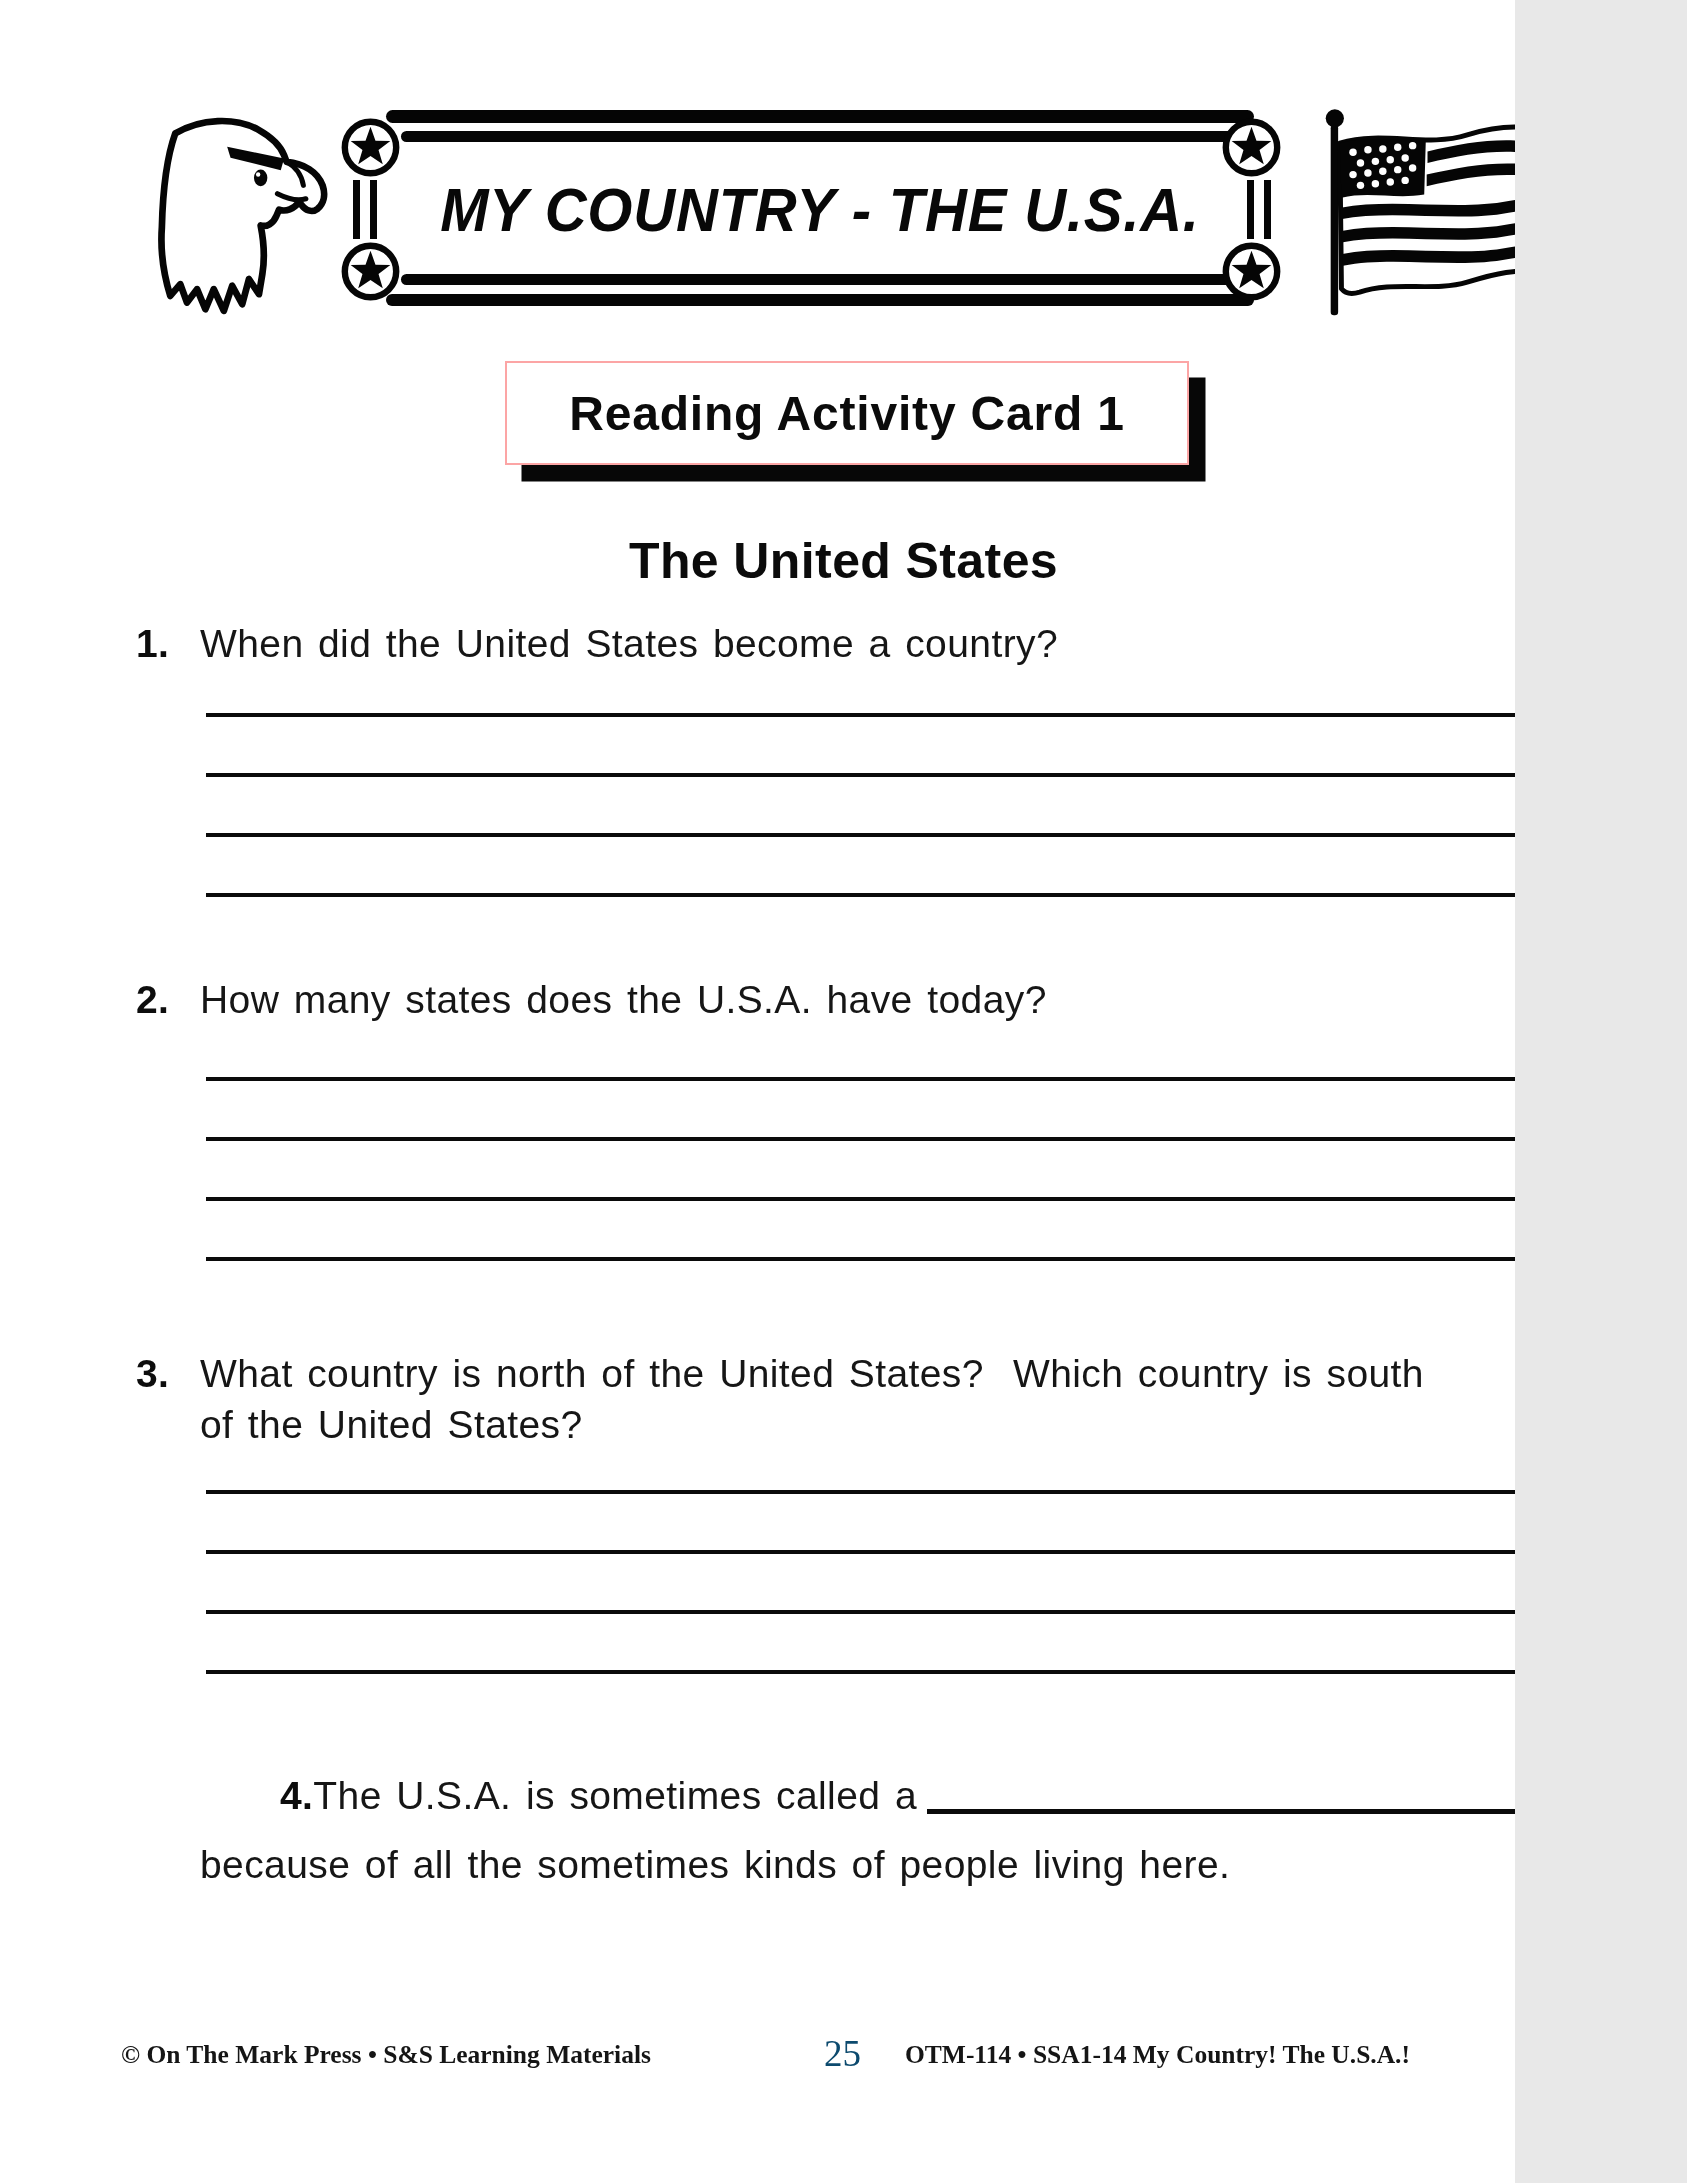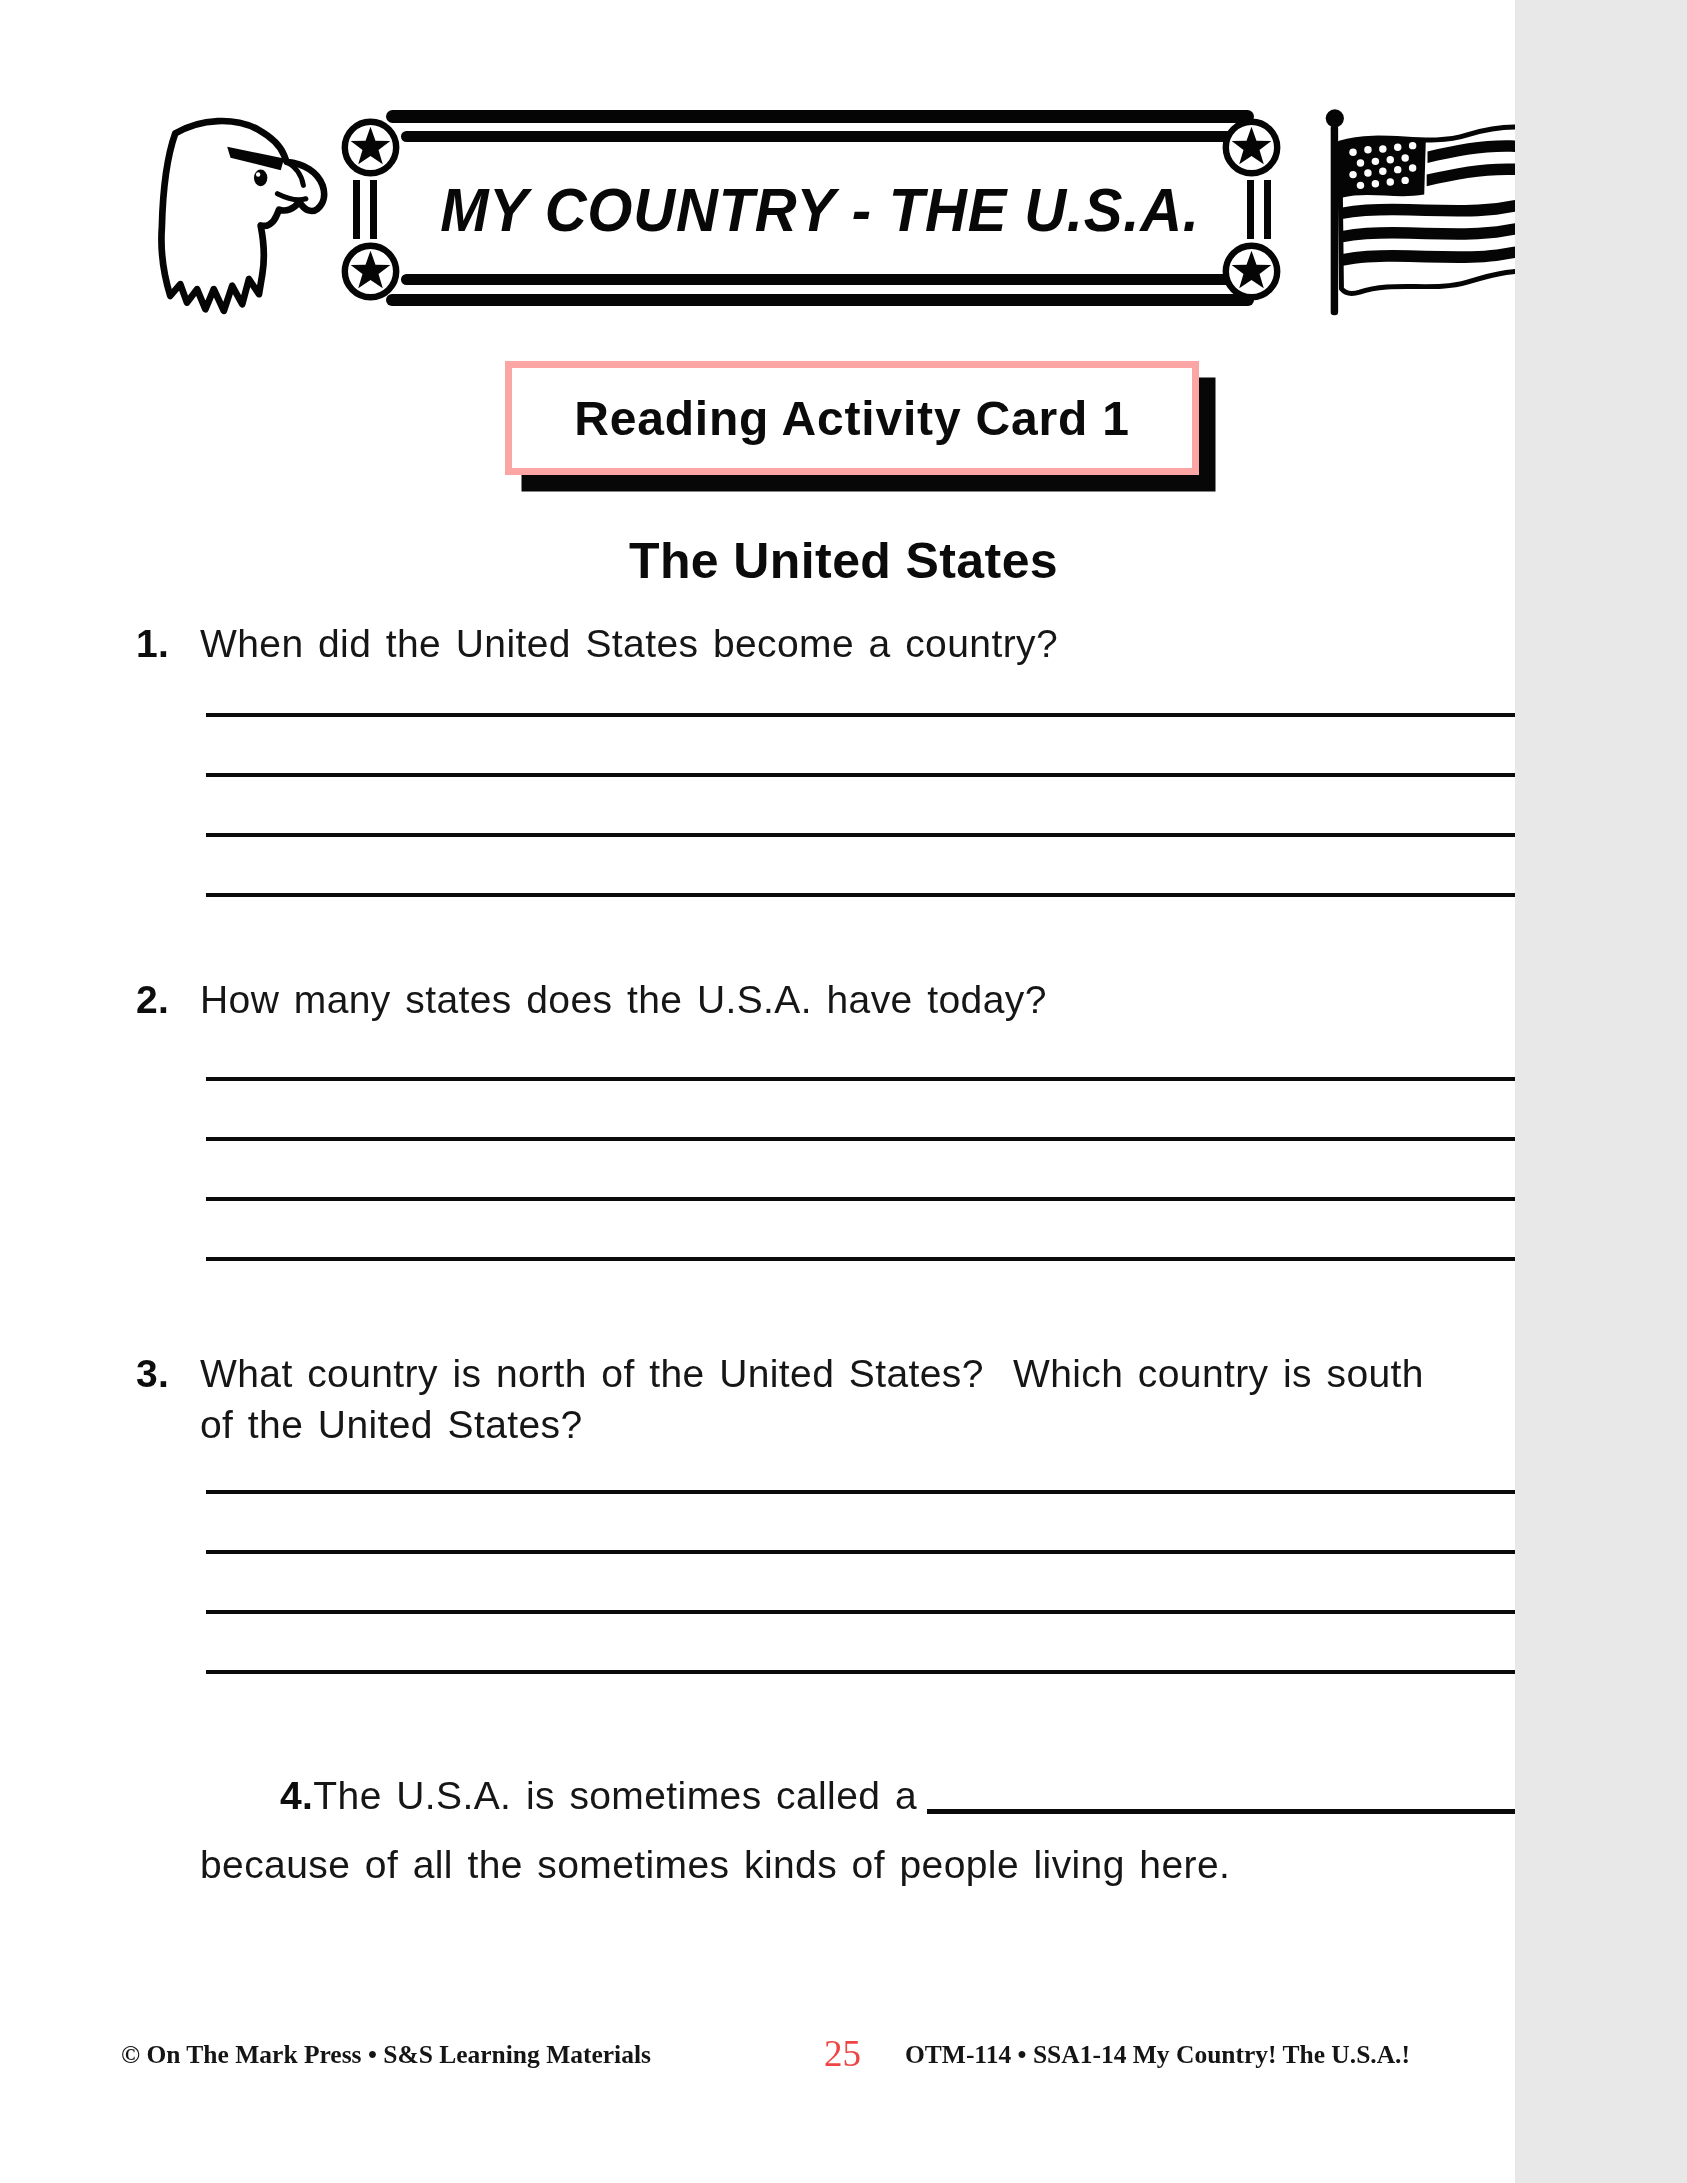--- a/index.html
+++ b/index.html
@@ -29,21 +29,21 @@
   .vbars.r { right:31px; }
   .banner-title {
     position:absolute; left:69px; right:69px; top:71px; height:64px;
     font-size:58px; line-height:64px; font-weight:bold; font-style:italic;
     letter-spacing:0.8px; text-align:center; white-space:nowrap; color:#080808;
     transform:scaleY(1.04);
   }
   
   .card-box {
     position:absolute; left:505px; top:361px; width:680px; height:100px;
-    background:#ffffff; border:7px solid #fca5a5;
+    background:#ffffff; border:2px solid #fca5a5;
     box-shadow:16.5px 16.5px 0 0 #070707;
     display:flex; align-items:center; justify-content:center;
   }
   .card-box .txt { font-size:48px; font-weight:bold; letter-spacing:0.8px; color:#0b0b0b; }
   
   .section-title {
     position:absolute; left:0; top:524px; width:1687px; text-align:center;
     font-size:50px; font-weight:bold; letter-spacing:0.4px; color:#0b0b0b;margin-top:8px;
   }
   
@@ -57,21 +57,21 @@
   .inline-blank { display:inline-block; width:659px; height:1.6px;
                   border-bottom:5px solid #0a0a0a; margin-left:10px; transform:translateY(5px); }
   
   .lines { position:absolute; left:206px; width:1347px; }
   .g1 { top:713px; } .g2 { top:1077px; } .g3 { top:1490px; }
   .answer-line { height:0; border-top:4.1px solid #0a0a0a; margin-bottom:56px; }
   
   .footer-left  { position:absolute; left:121px; top:2040px;
                   font-family:"Liberation Serif", serif; font-weight:bold; font-size:25.5px; color:#151515;text-align:center; }
   .footer-page  { position:absolute; left:824px; top:2032px;
-                  font-family:"Liberation Serif", serif; font-size:37px; color:#ef4444; }
+                  font-family:"Liberation Serif", serif; font-size:37px; color:#0c4a6e; }
   .footer-right { position:absolute; right:105px; top:2040px;
                   font-family:"Liberation Serif", serif; font-weight:bold; font-size:25.5px; color:#151515; }
 </style>
 </head>
 <body>
 
 <div class="page">
 
   <svg width="0" height="0" style="position:absolute" aria-hidden="true">
     <defs>

